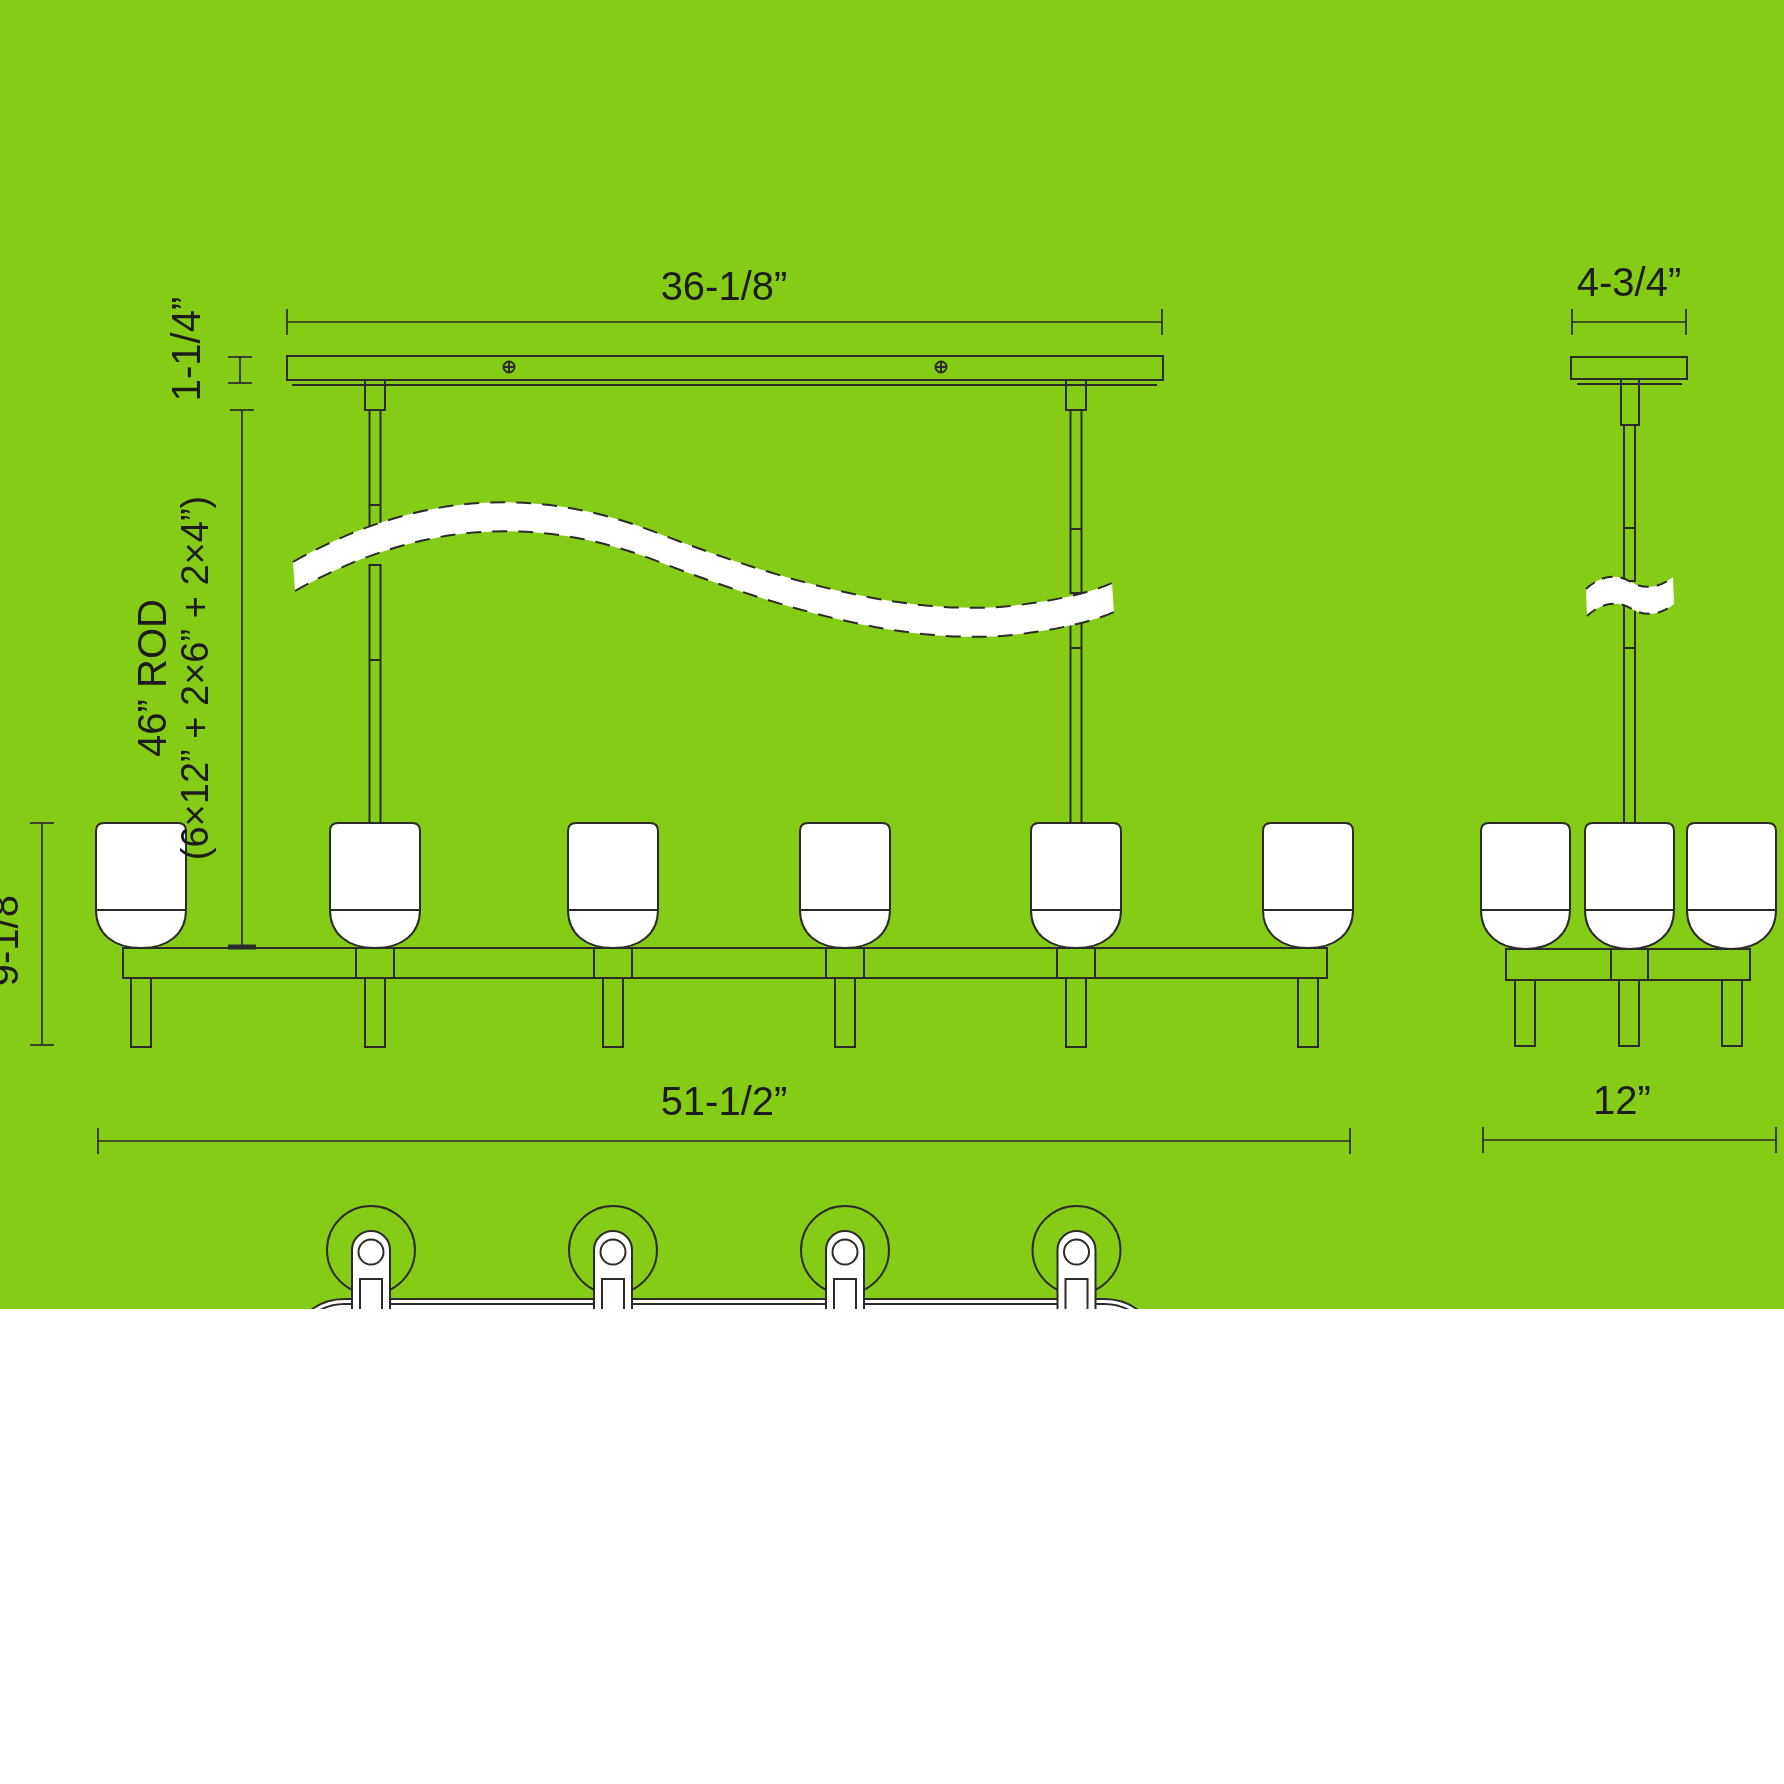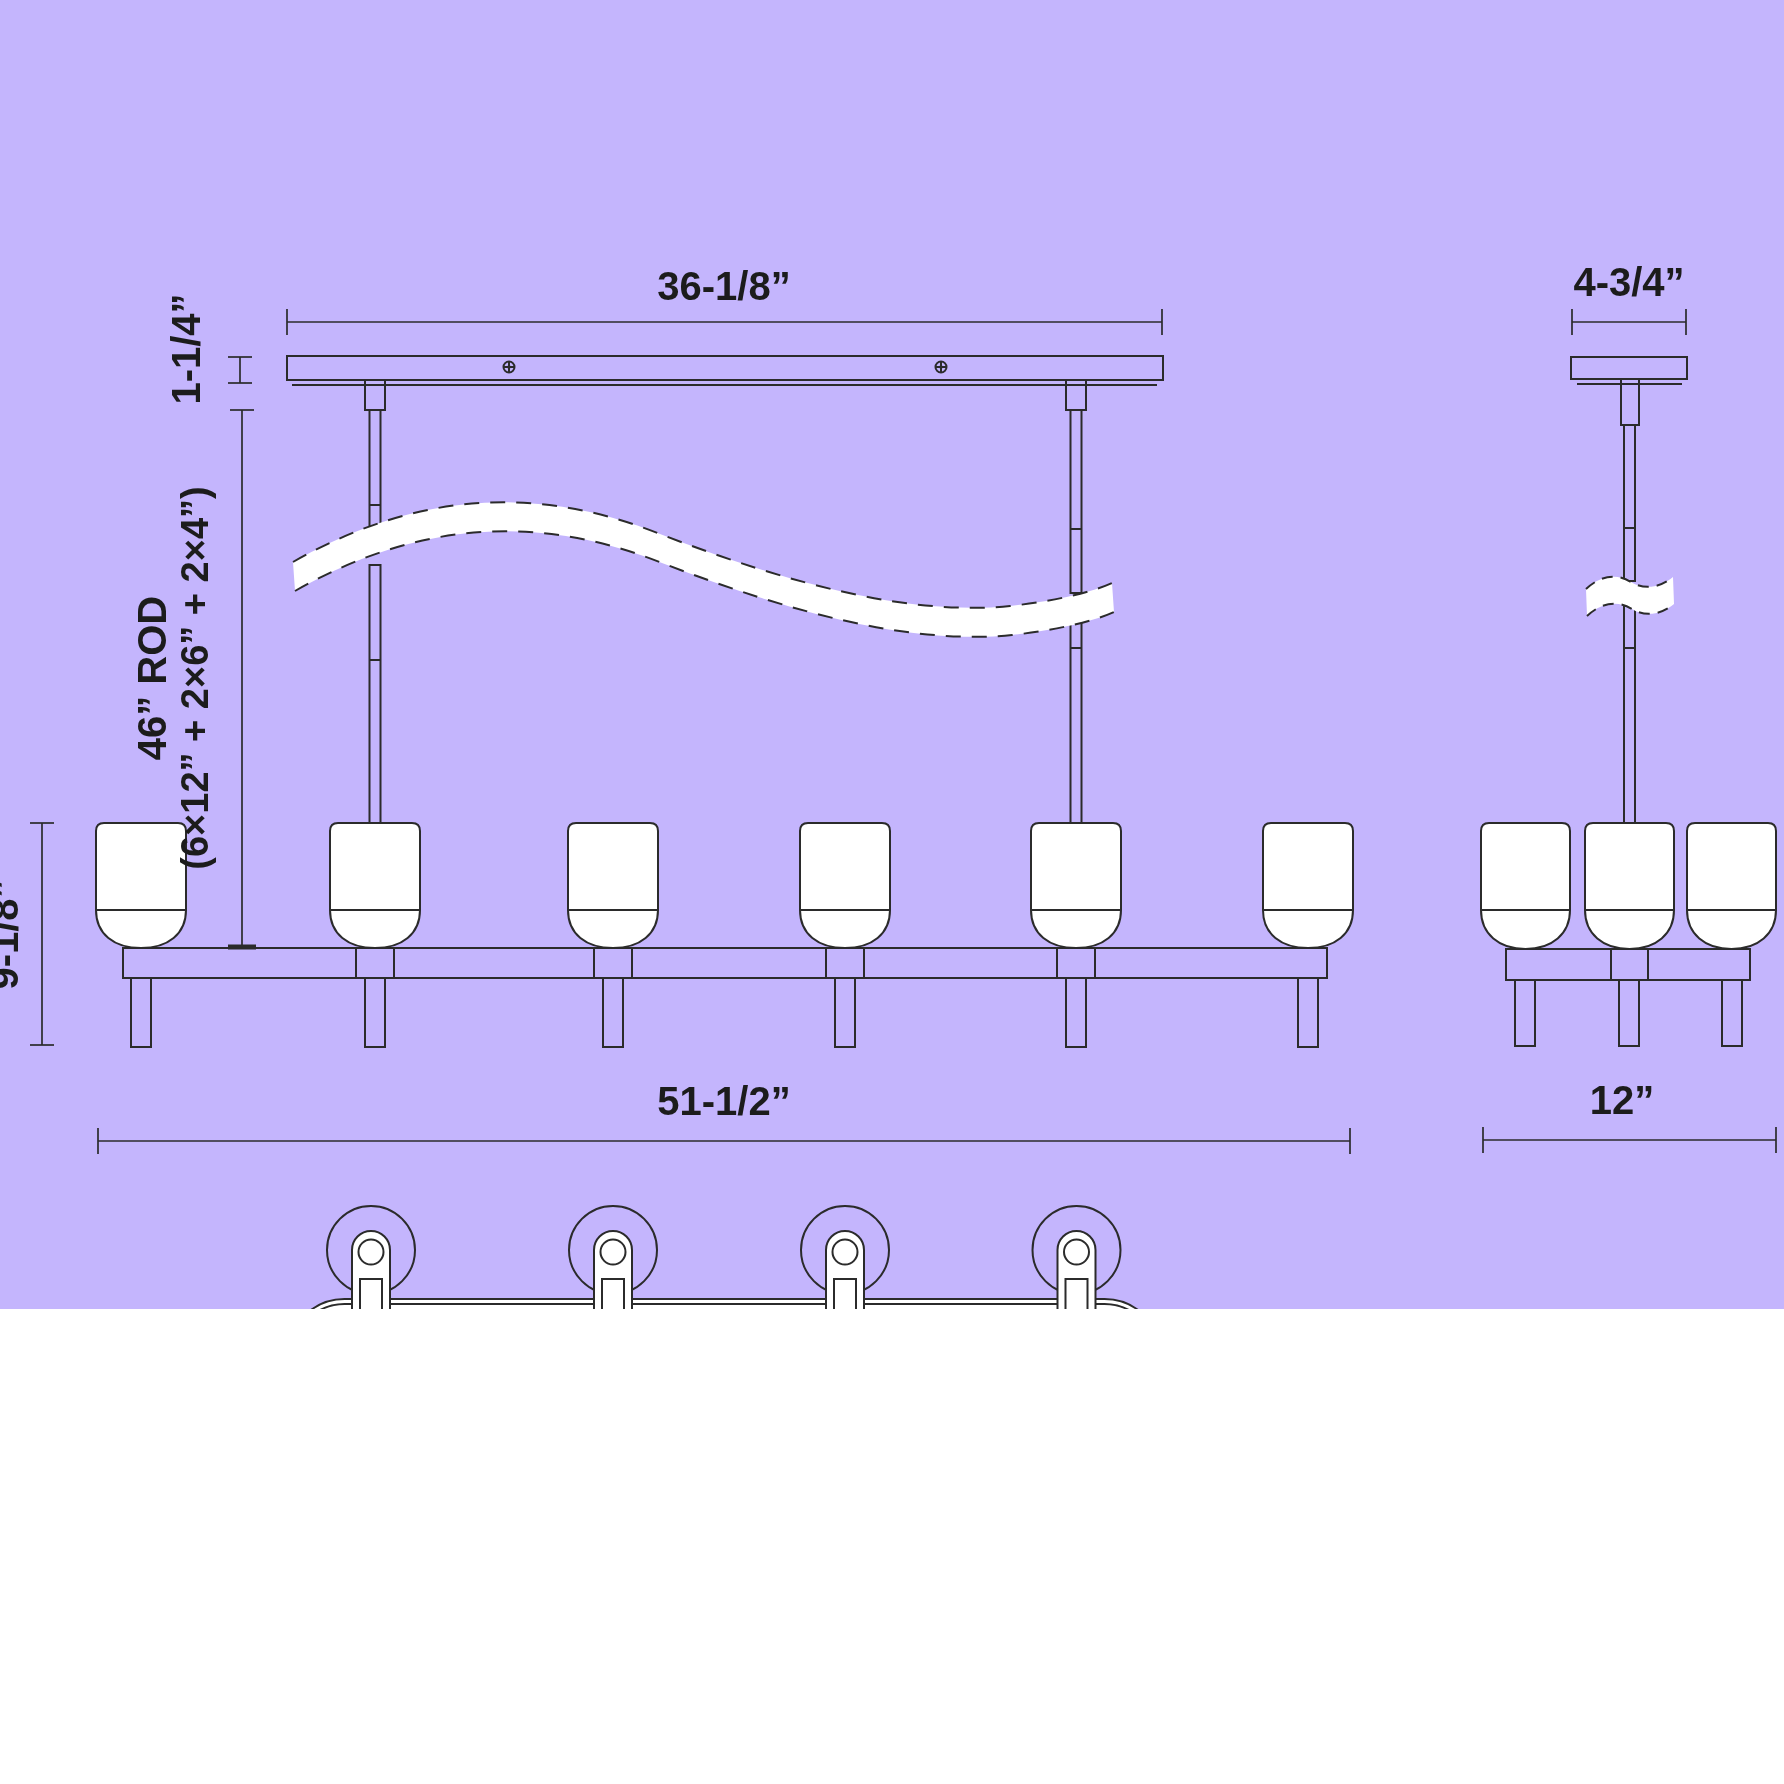--- a/index.html
+++ b/index.html
@@ -1,16 +1,16 @@
 <!DOCTYPE html>
 <html><head>
 <meta charset="utf-8">
 <style>
   html,body{margin:0;padding:0;background:#ffffff;}
-  .stage{width:1784px;height:1309px;position:relative;background:#c4b5fd;overflow:hidden;font-weight:bold;}
+  .stage{width:1784px;height:1309px;position:relative;background:#84cc16;overflow:hidden;}
   svg{display:block;}
   text{font-family:"Liberation Sans", sans-serif; fill:#1c1c1c;}
   .dim-label{font-size:40px;}
   .dim-label-small{font-size:38px;}
   .stroke{stroke:#2b2b2b;stroke-width:2;fill:none;}
   .stroke-thin{stroke:#2b2b2b;stroke-width:1.7;fill:none;}
   .whitefill{fill:#ffffff;stroke:#2b2b2b;stroke-width:2;}
   .erase{fill:#ffffff;stroke:none;}
   .dash{stroke:#2b2b2b;stroke-width:2;fill:none;stroke-dasharray:15 11;}
   .dash-s{stroke:#2b2b2b;stroke-width:2;fill:none;stroke-dasharray:11 8;}

